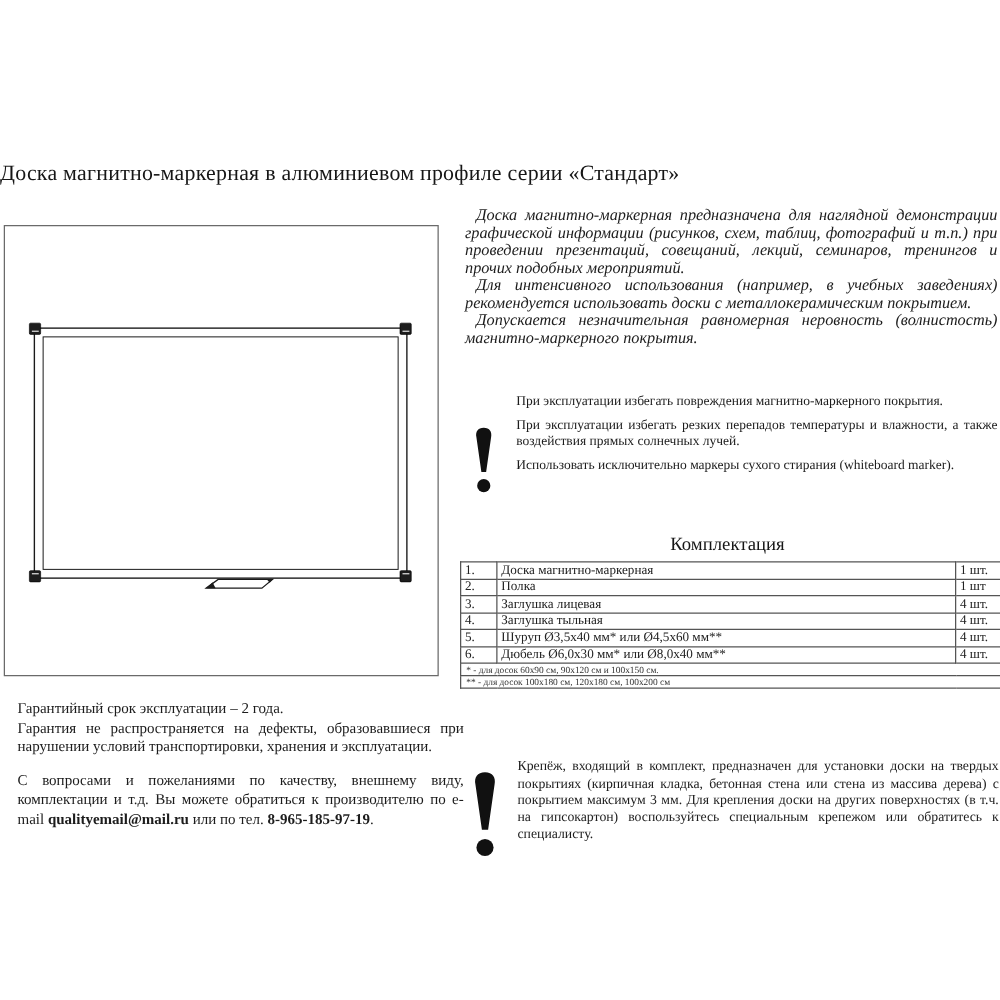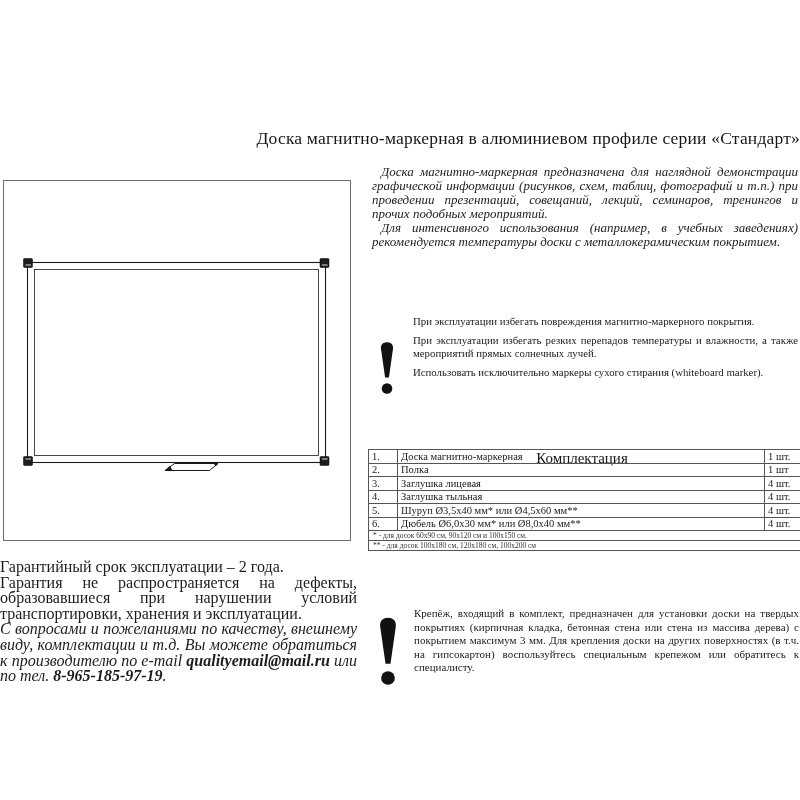--- a/index.html
+++ b/index.html
@@ -1,21 +1,21 @@
 <!DOCTYPE html>
 <html><head>
 <meta charset="utf-8">
 <style>
   html,body{margin:0;padding:0;}
   body{
     width:800px;height:800px;background:#ffffff;position:relative;
     font-family:"Liberation Serif", serif;color:#1c1c1c;overflow:hidden;
   }
   .doc-title{
-    position:absolute;top:128px;left:0;width:800px;text-align:right;
+    position:absolute;top:128px;left:0;width:800px;text-align:left;
     font-size:17.5px;letter-spacing:.2px;color:#161616;
   }
   
   .figure-box{
     position:absolute;left:3px;top:180px;width:346px;height:359px;
     border:1px solid #6a6a6a;background:#fff;
   }
   .figure-box svg{display:block;}
   
   .intro{
@@ -24,21 +24,21 @@
   }
   .intro p{margin:0;text-indent:9px;}
   .warn-block{
     position:absolute;left:372px;top:315px;width:426px;
     padding-left:41px;box-sizing:border-box;
     font-size:10.8px;line-height:13px;text-align:justify;
   }
   .warn-block p{margin:0 0 6px 0;}
   .excl{position:absolute;left:5px;top:18px;width:20px;height:71px;}
   .kit-heading{
-    position:absolute;left:368px;top:450px;width:428px;text-align:center;
+    position:absolute;left:368px;top:428px;width:428px;text-align:center;
     font-size:15px;color:#161616;
   }
   table.kit{
     position:absolute;left:368px;top:449px;width:428px;
     border-collapse:collapse;table-layout:fixed;
   }
   table.kit td{
     border:1px solid #555;font-size:10.5px;height:12.5px;
     padding:0 3px;white-space:nowrap;overflow:hidden;color:#222;
   }
@@ -50,25 +50,25 @@
   }
   .mount-block{
     position:absolute;left:372px;top:573px;width:427px;
     padding-left:42px;box-sizing:border-box;
     font-size:11px;line-height:13.6px;text-align:justify;margin-top:34px;
   }
   .mount-block p{margin:0;}
   .excl2{position:absolute;left:3px;top:3px;width:26px;height:84px;}
   
   .warranty{
-    position:absolute;left:0;top:559px;width:357px;
-    font-size:16px;line-height:15.6px;text-align:justify;
+    position:absolute;left:14px;top:559px;width:357px;
+    font-size:12px;line-height:15.6px;text-align:justify;
   }
   .warranty p{margin:0;}
-  .warranty p.spaced{font-style:italic;}
+  .warranty p.spaced{margin-top:11px;}
   .b{font-weight:bold;}
 </style>
 </head>
 <body>
 
 <div class="doc-title">Доска магнитно-маркерная в алюминиевом профиле серии «Стандарт»</div>
 
 <div class="figure-box">
   <svg width="344" height="357" viewBox="0 0 344 357">
 
@@ -93,30 +93,31 @@
     <g>
       <polygon points="161,289.5 170.5,282.5 214,282.5 205.5,289.5" fill="#ffffff" stroke="#1a1a1a" stroke-width="1"></polygon>
       <polygon points="161,289.5 166,284.8 168.5,289.5" fill="#1d1d1d"></polygon>
       <polygon points="209.5,282.5 214,282.5 211.8,285.2" fill="#1d1d1d"></polygon>
     </g>
   </svg>
 </div>
 
 <div class="intro">
   <p>Доска магнитно-маркерная предназначена для наглядной демонстрации графической информации (рисунков, схем, таблиц, фотографий и т.п.) при проведении презентаций, совещаний, лекций, семинаров, тренингов и прочих подобных мероприятий.</p>
-  <p>Для интенсивного использования (например, в учебных заведениях) рекомендуется температуры доски с металлокерамическим покрытием.</p>
+  <p>Для интенсивного использования (например, в учебных заведениях) рекомендуется использовать доски с металлокерамическим покрытием.</p>
+  <p>Допускается незначительная равномерная неровность (волнистость) магнитно-маркерного покрытия.</p>
 </div>
 
 <div class="warn-block" style="position:absolute;">
   <svg class="excl" viewBox="0 0 22 60">
     <path d="M11 1 C16.2 1 18.4 4.6 17.5 9.2 L13.1 40 L8.9 40 L4.5 9.2 C3.6 4.6 5.8 1 11 1 Z" fill="#111"></path>
     <circle cx="11" cy="52" r="5.8" fill="#111"></circle>
   </svg>
   <p>При эксплуатации избегать повреждения магнитно-маркерного покрытия.</p>
-  <p>При эксплуатации избегать резких перепадов температуры и влажности, а также мероприятий прямых солнечных лучей.</p>
+  <p>При эксплуатации избегать резких перепадов температуры и влажности, а также воздействия прямых солнечных лучей.</p>
   <p>Использовать исключительно маркеры сухого стирания (whiteboard marker).</p>
 </div>
 
 <div class="kit-heading">Комплектация</div>
 
 <table class="kit">
   <tbody>
     <tr>
       <td class="c-num">1.</td>
       <td class="c-name">Доска магнитно-маркерная</td>

